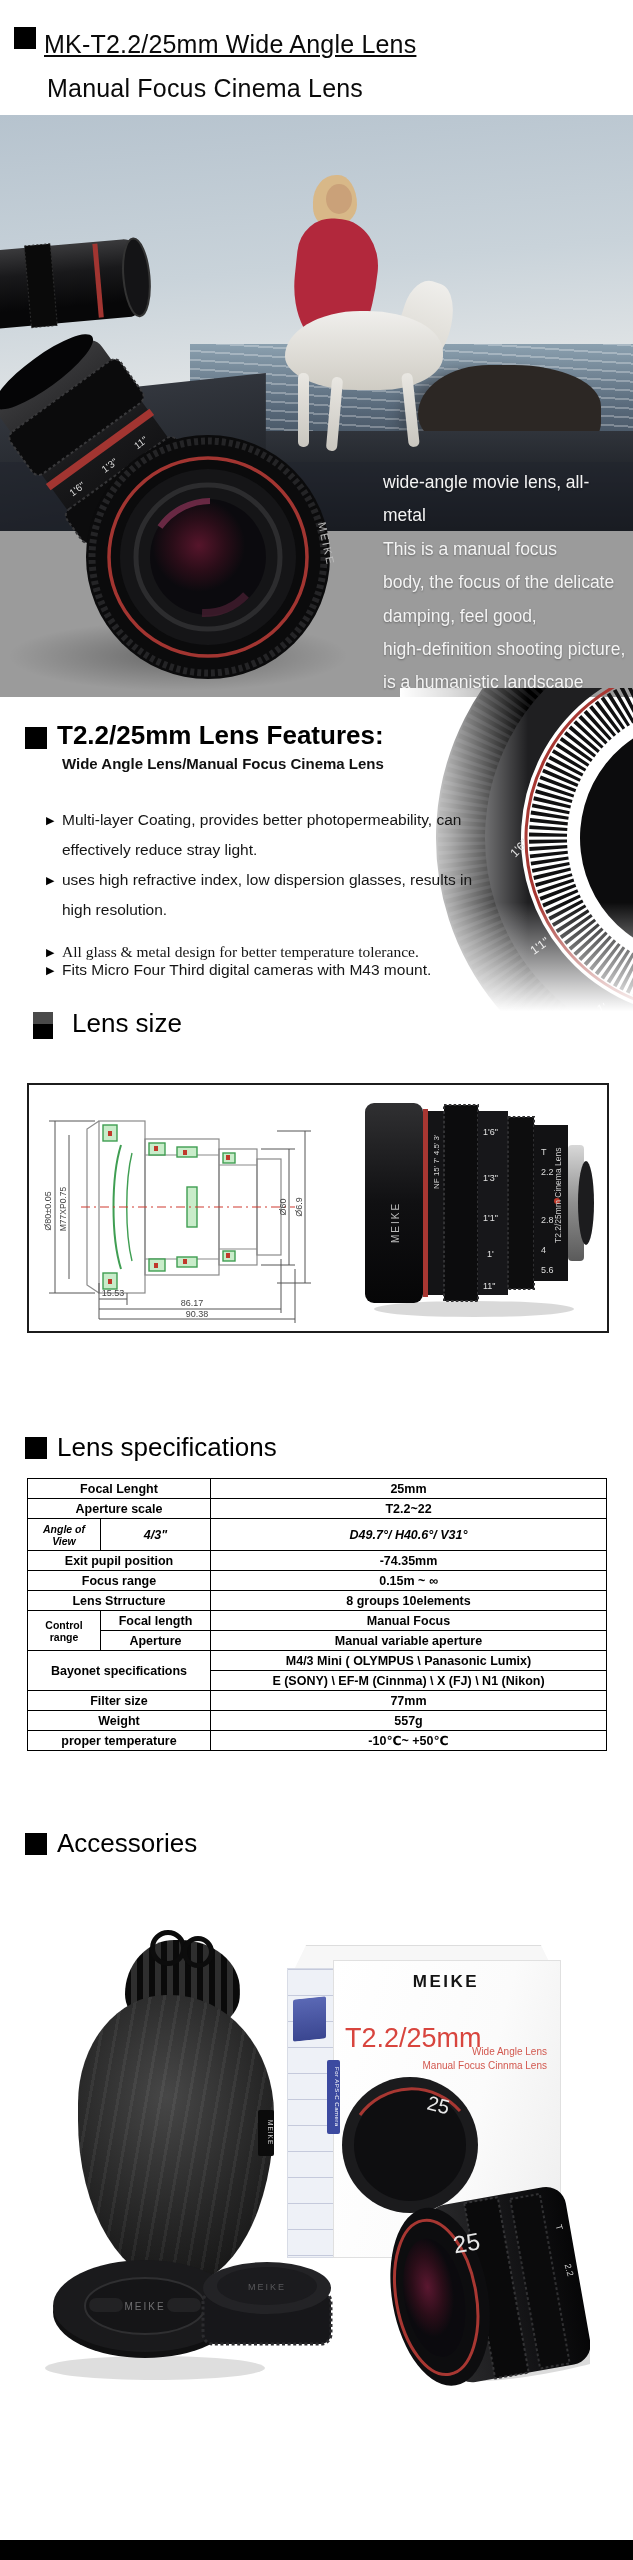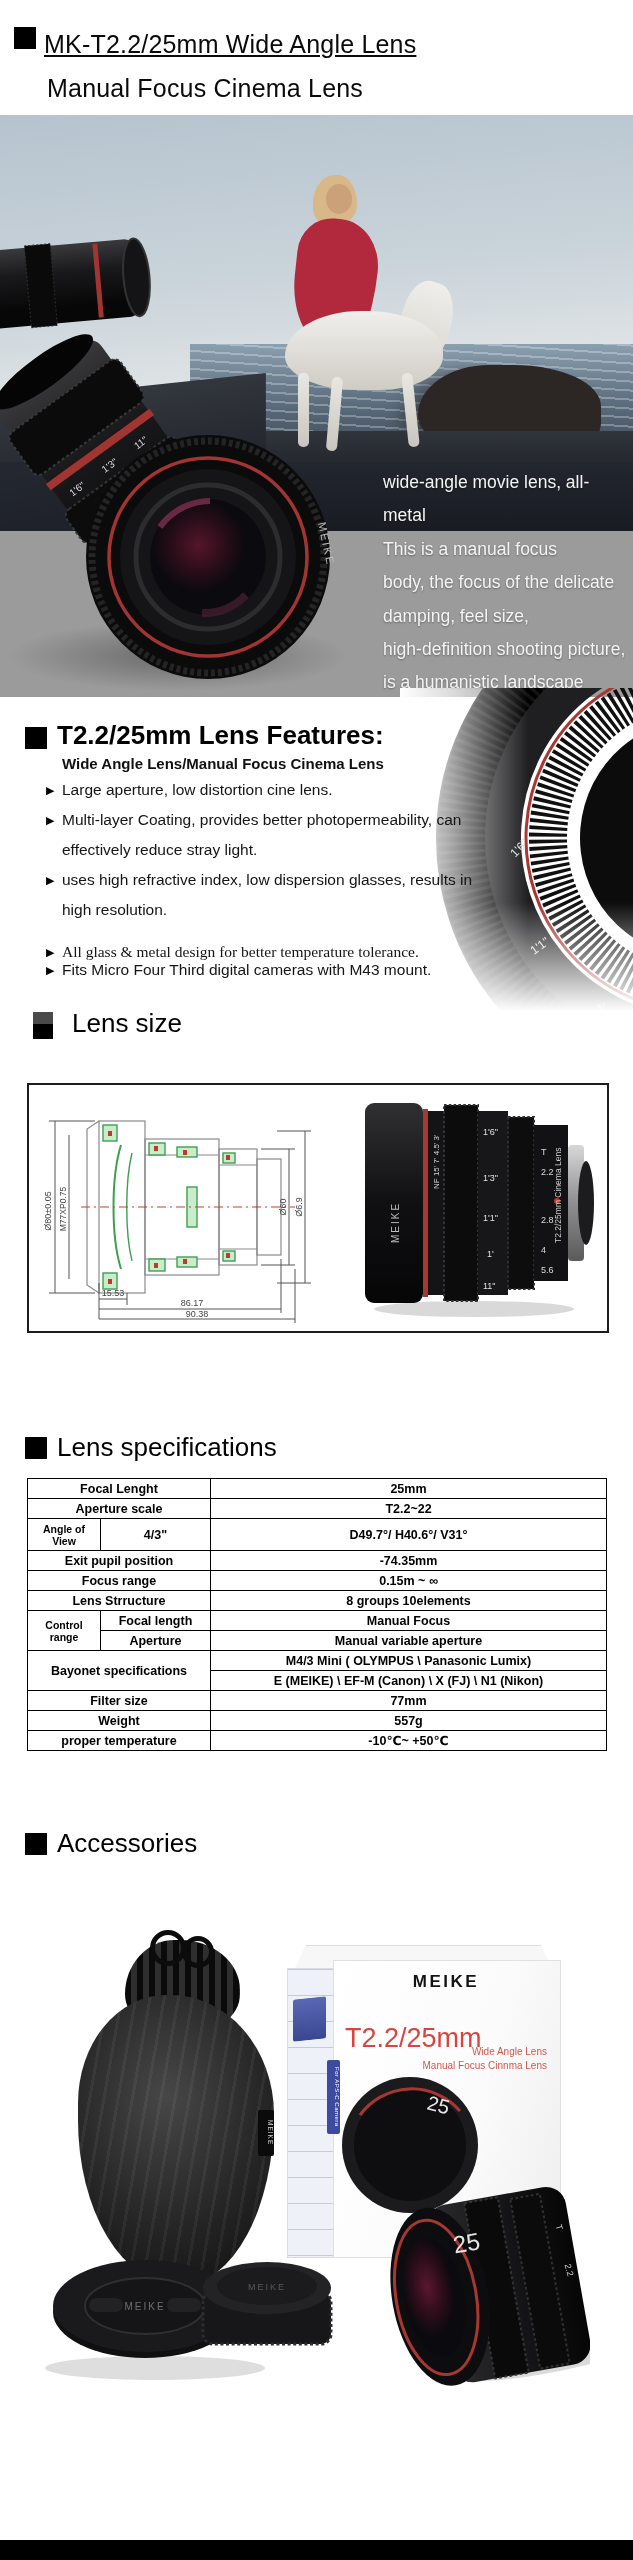--- a/index.html
+++ b/index.html
@@ -65,21 +65,21 @@
   
   #size-box{position:absolute;left:27px;top:1083px;width:578px;height:246px;border:2px solid #1c1c1c;
     background:#fff;}
 
   
   #spec-table{position:absolute;left:27px;top:1478px;width:579px;border-collapse:collapse;
     table-layout:fixed;}
   #spec-table td{border:1.3px solid #000;text-align:center;vertical-align:middle;
     font-size:12.5px;font-weight:700;color:#000;padding:0 2px;overflow:hidden;}
   #spec-table tr{height:20px;margin-top:43px;}
-  #spec-table tr.tall{height:32px;}
+  #spec-table tr.tall{height:32px;font-style:italic;}
   #spec-table td.small{font-size:10.5px;}
 
   
   #acc{position:absolute;left:0;top:1900px;width:633px;height:580px;}
   .pouch-body{position:absolute;left:78px;top:95px;width:196px;height:290px;
     background:
      repeating-linear-gradient(100deg, rgba(255,255,255,.05) 0 3px, rgba(0,0,0,0) 3px 14px),
      radial-gradient(90% 80% at 45% 35%, #474747 0%, #262626 55%, #0e0e0e 100%);
     border-radius:46% 54% 48% 52%/38% 42% 60% 58%;}
   .pouch-top{position:absolute;left:125px;top:40px;width:115px;height:95px;
@@ -190,21 +190,21 @@
         <path d="M160,300 a62,62 0 0 1 50,-26" stroke="#7e3050" stroke-width="6" fill="none" opacity=".8"></path>
         <path d="M246,368 a58,58 0 0 1 -44,18" stroke="#4c1f33" stroke-width="8" fill="none" opacity=".7"></path>
         <text x="318" y="296" fill="#bdbdbd" font-size="11" letter-spacing="2" transform="rotate(78 318 296)">MEIKE</text>
       </g>
     </svg>
 
     <div id="hero-text">
       <div>wide-angle movie lens, all-metal</div>
       <div>This is a manual focus</div>
       <div>body, the focus of the delicate</div>
-      <div>damping, feel size,</div>
+      <div>damping, feel good,</div>
       <div>high-definition shooting picture,</div>
       <div>is a humanistic landscape</div>
 
     </div>
   </div>
 
   <div id="feature-lens-wrap">
     <svg width="233" height="330" viewBox="0 0 233 330">
       <g transform="rotate(-18 300 150)">
         <circle cx="300" cy="150" r="235" fill="none" stroke="#131314" stroke-width="58"></circle>
@@ -218,23 +218,20 @@
         <text x="150" y="286" fill="#d5d5d5" font-size="12" transform="rotate(-6 150 286)">1'</text>
       </g>
     </svg>
   </div>
   <div id="feature-lens-fade"></div>
 
   <div class="sq" style="left:25px;top:727px;"></div>
   <div class="h-sec" style="left:57px;top:720px;font-weight:600;">T2.2/25mm Lens Features:</div>
   <div class="feat-sub">Wide Angle Lens/Manual Focus Cinema Lens</div>
 
-  <div class="bullet" style="top:775px;">
-    <span class="tri">▶</span><span class="bl first">Large aperture, low distortion cine lens.</span>
-  </div>
   <div class="bullet" style="top:805px;">
     <span class="tri">▶</span><span class="bl first">Multi-layer Coating, provides better photopermeability, can</span>
     <span class="bl">effectively reduce stray light.</span>
   </div>
   <div class="bullet" style="top:865px;">
     <span class="tri">▶</span><span class="bl first">uses high refractive index, low dispersion glasses, results in</span>
     <span class="bl">high resolution.</span>
   </div>
   <div class="bullet" style="top:937px;font-family:Liberation Serif, serif;">
     <span class="tri">▶</span><span class="bl first">All glass &amp; metal design for better temperature tolerance.</span>
@@ -398,21 +395,21 @@
         </tr>
     <tr>
       <td>Aperture</td>
       <td>Manual variable aperture</td>
         </tr>
     <tr>
       <td rowspan="2" colspan="2">Bayonet specifications</td>
       <td>M4/3 Mini   ( OLYMPUS \ Panasonic Lumix)</td>
         </tr>
     <tr>
-      <td>E (MEIKE) \ EF-M (Canon) \ X (FJ) \ N1 (Nikon)</td>
+      <td>E (SONY) \ EF-M (Cinnma) \ X (FJ) \ N1 (Nikon)</td>
         </tr>
     <tr>
       <td colspan="2">Filter size</td>
       <td>77mm</td>
         </tr>
     <tr>
       <td colspan="2">Weight</td>
       <td>557g</td>
         </tr>
     <tr>

